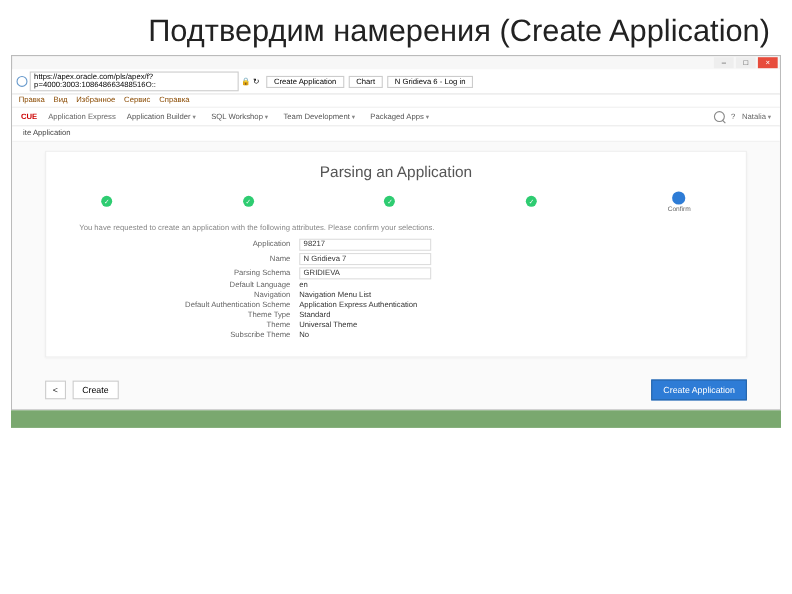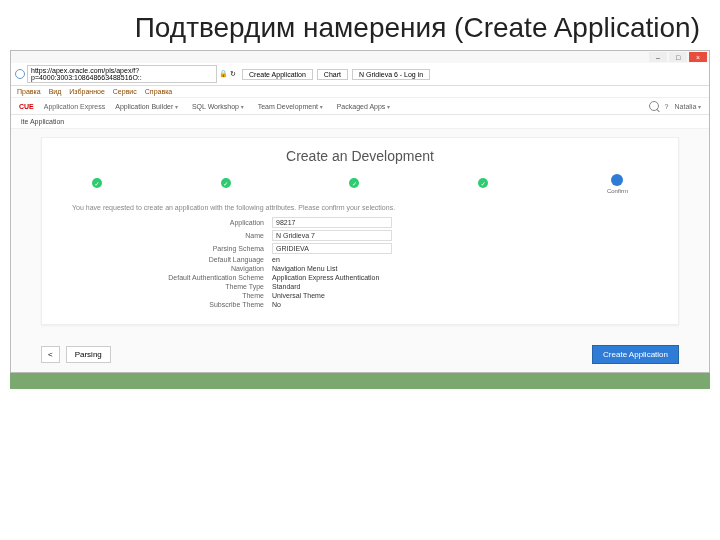--- a/index.html
+++ b/index.html
@@ -92,21 +92,21 @@
       <span class="search"></span>
       <span>?</span>
       <span class="caret">Natalia</span>
     </div>
   </div>
 
   <div class="crumb">ite Application</div>
 
   <div class="stage">
     <div class="card">
-      <h2>Create an Development</h2>
+      <h2>Parsing an Application</h2>
 
       <div class="steps">
         <div class="step">
             <div class="dot">✓</div>
             <span></span>
           </div>
         <div class="step">
             <div class="dot">✓</div>
             <span></span>
           </div>
@@ -162,19 +162,19 @@
           <div class="form-row">
             <div class="form-label">Subscribe Theme</div>
             <div class="form-val">No</div>
           </div>
         </div>
     </div>
   </div>
 
   <div class="footer">
     <div class="btn btn-back">&lt;</div>
-    <div class="btn">Parsing</div>
+    <div class="btn">Create</div>
     <div class="btn btn-primary">Create Application</div>
   </div>
 
 </div>
 
 <div class="bottom-strip"></div>
 
 </body></html>

